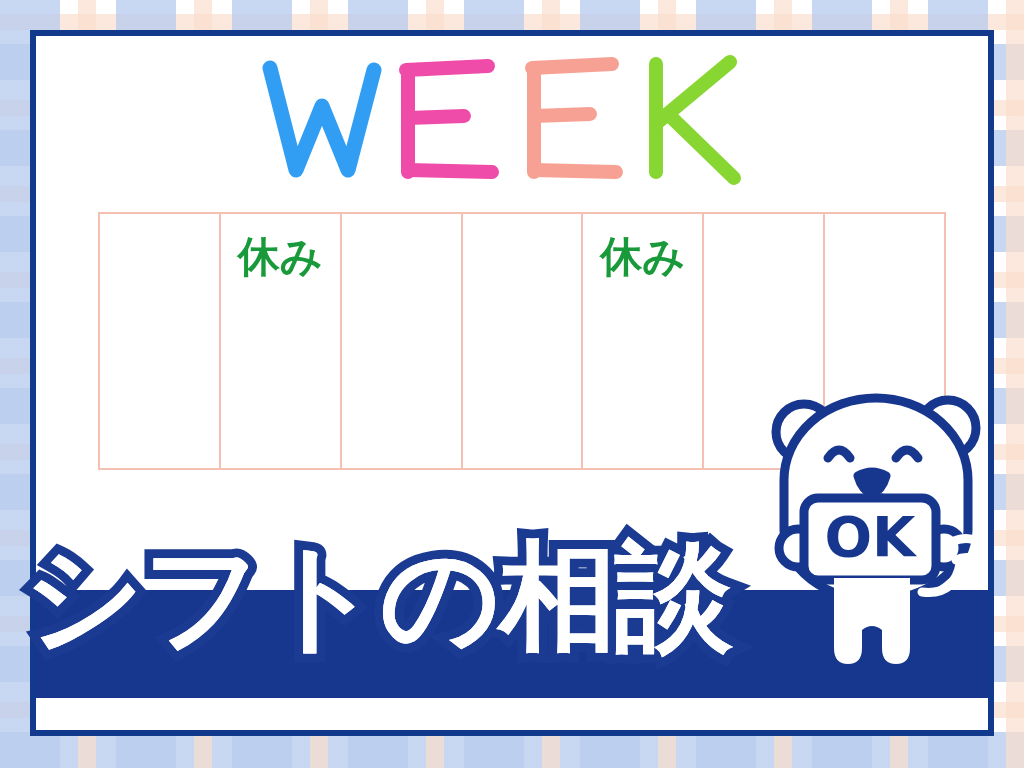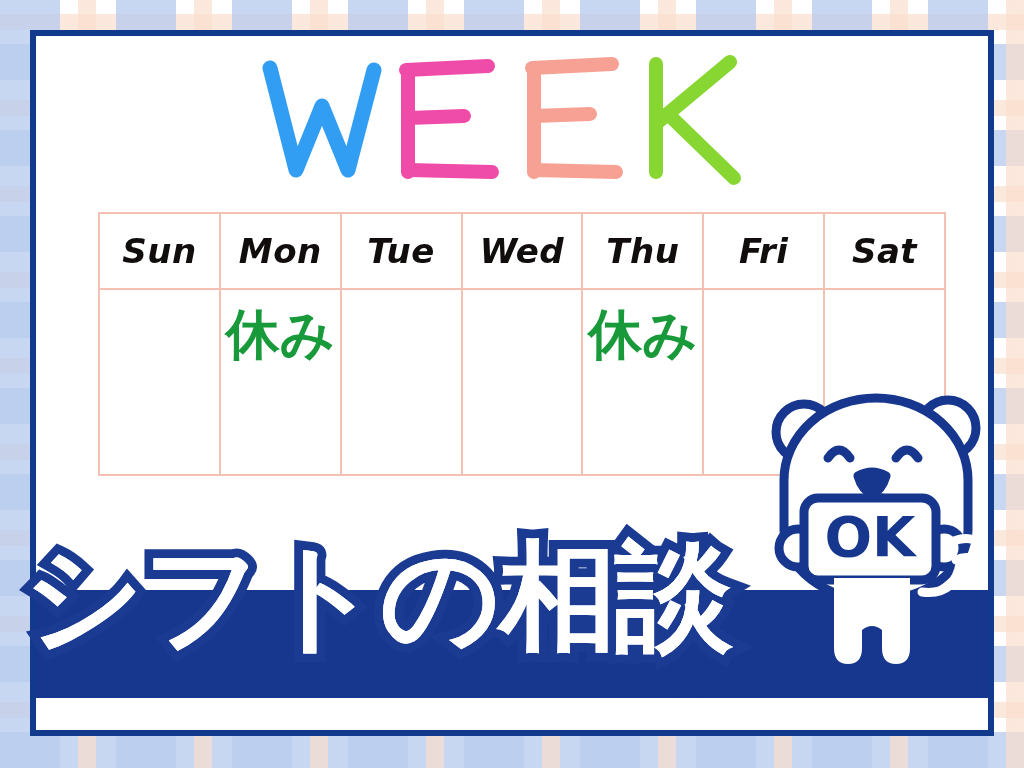--- a/index.html
+++ b/index.html
@@ -66,22 +66,22 @@
     letter-spacing:.5px;
     font-style:italic;
   }
   .cal-body td{
     height:184px;
     vertical-align:top;
   }
   .off{
     display:block;
     margin-top:22px;
-    font-family:Liberation Mono, monospace;
-    font-size:54px;
+    font-family:Liberation Sans, sans-serif;
+    font-size:42px;
     font-weight:700;
     color:#199a3a;
     line-height:1;
   }
   .off:empty{display:none;}
 
   
   #band{
     position:absolute;left:36px;top:590px;width:952px;height:108px;
     background:#17368e;
@@ -163,29 +163,20 @@
         <path d="M478 12 L406 72"></path>
         <path d="M418 66 L482 128"></path>
       </g>
     </g>
   </svg>
 </div>
 
 <div id="calendar">
   <table class="cal-grid">
     <tbody>
-        <tr class="cal-head">
-      <td>Sun</td>
-      <td>Mon</td>
-      <td>Tue</td>
-      <td>Wed</td>
-      <td>Thu</td>
-      <td>Fri</td>
-      <td>Sat</td>
-    </tr>
     <tr class="cal-body">
       <td></td>
       <td>
             <span class="off">休み</span>
           </td>
       <td></td>
       <td></td>
       <td>
             <span class="off">休み</span>
           </td>

